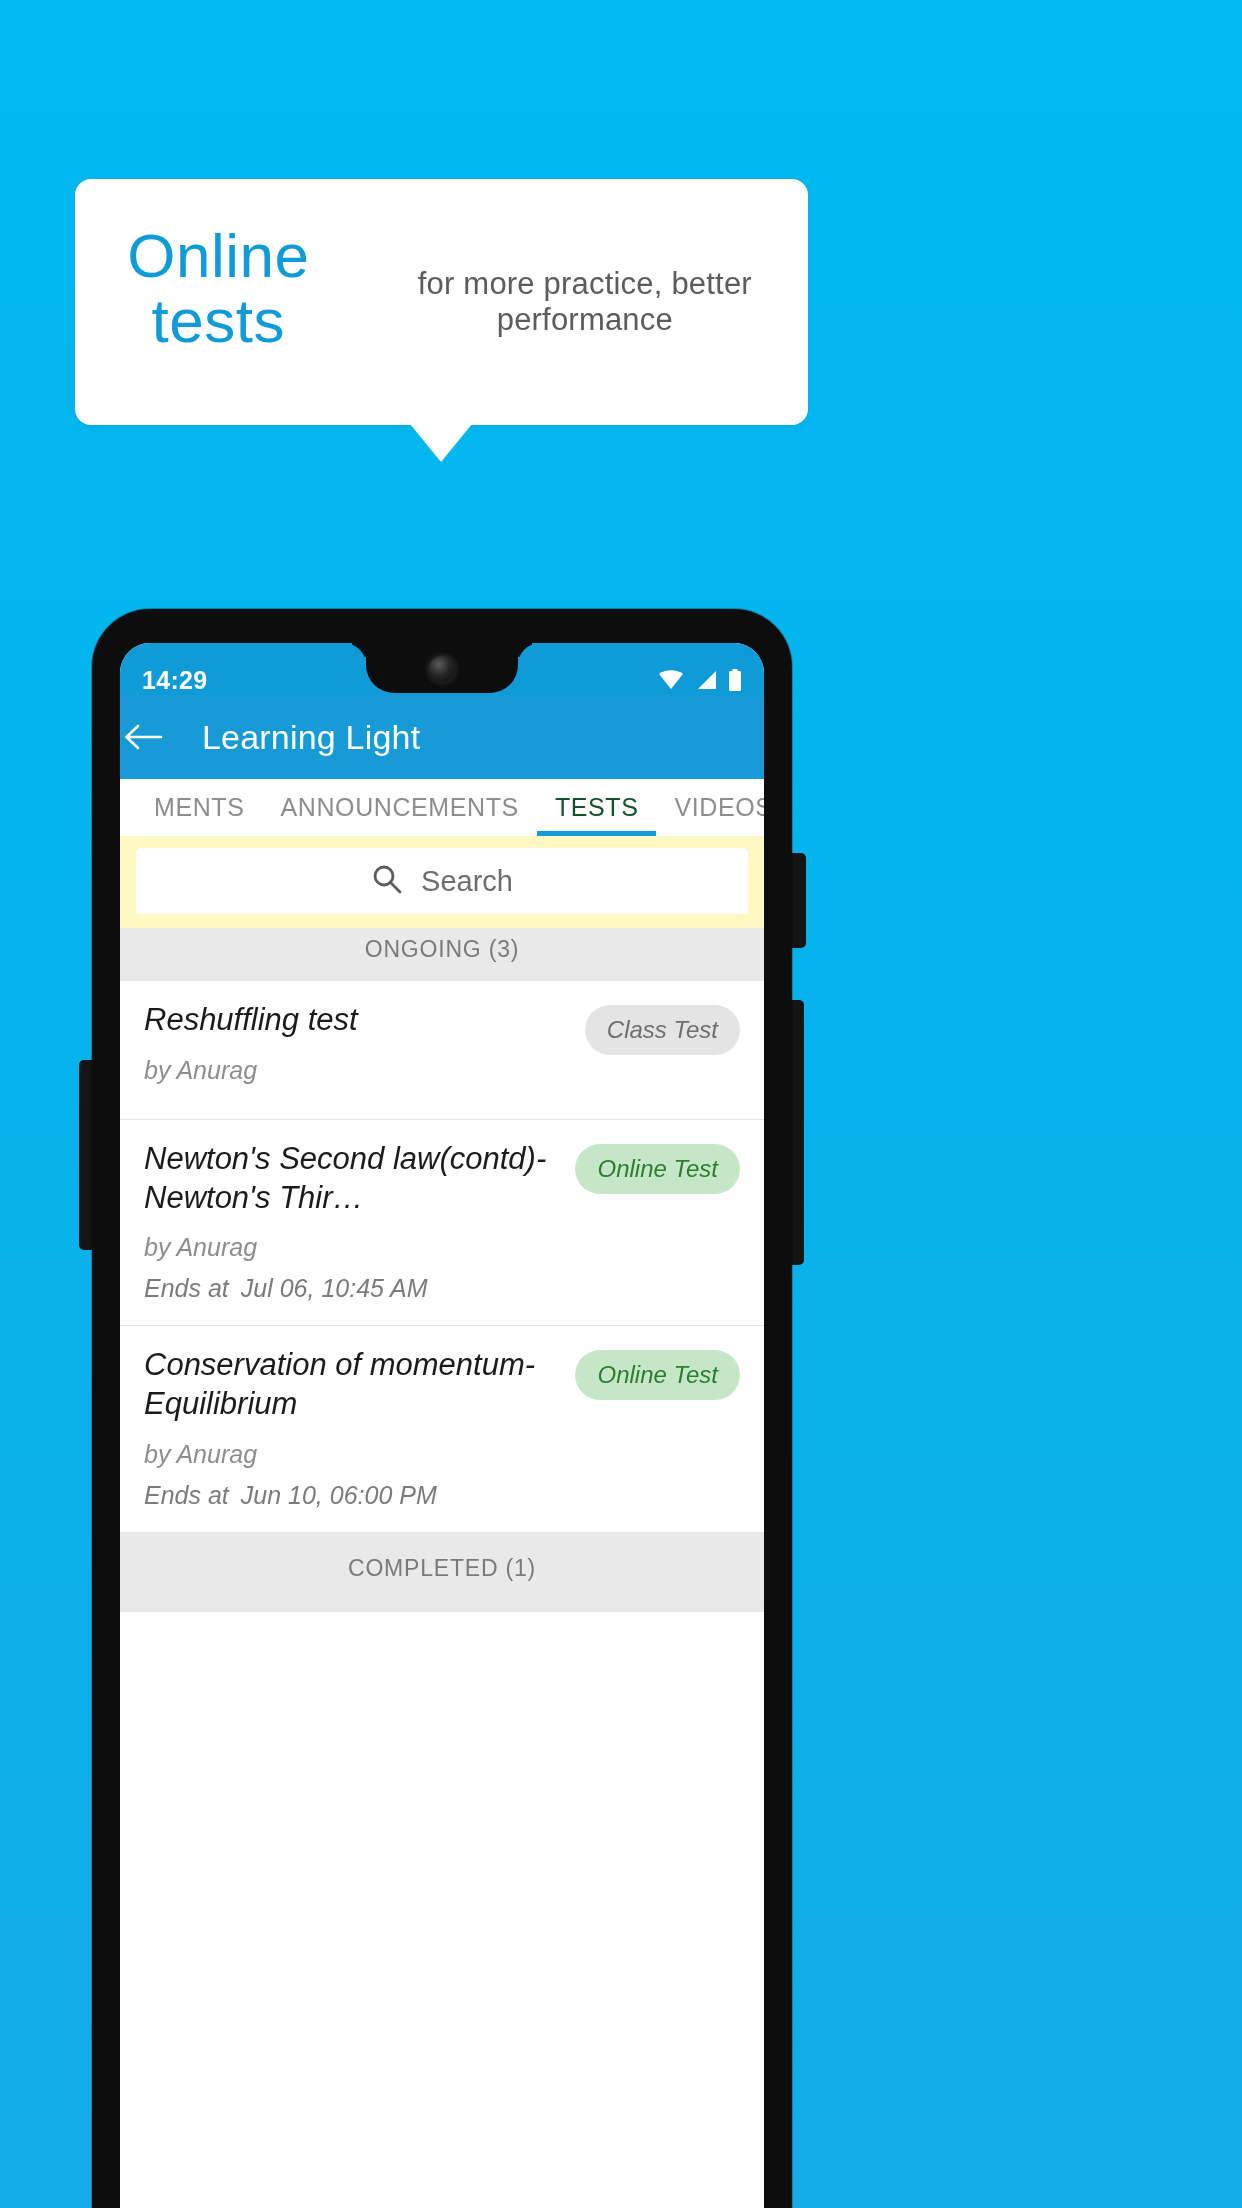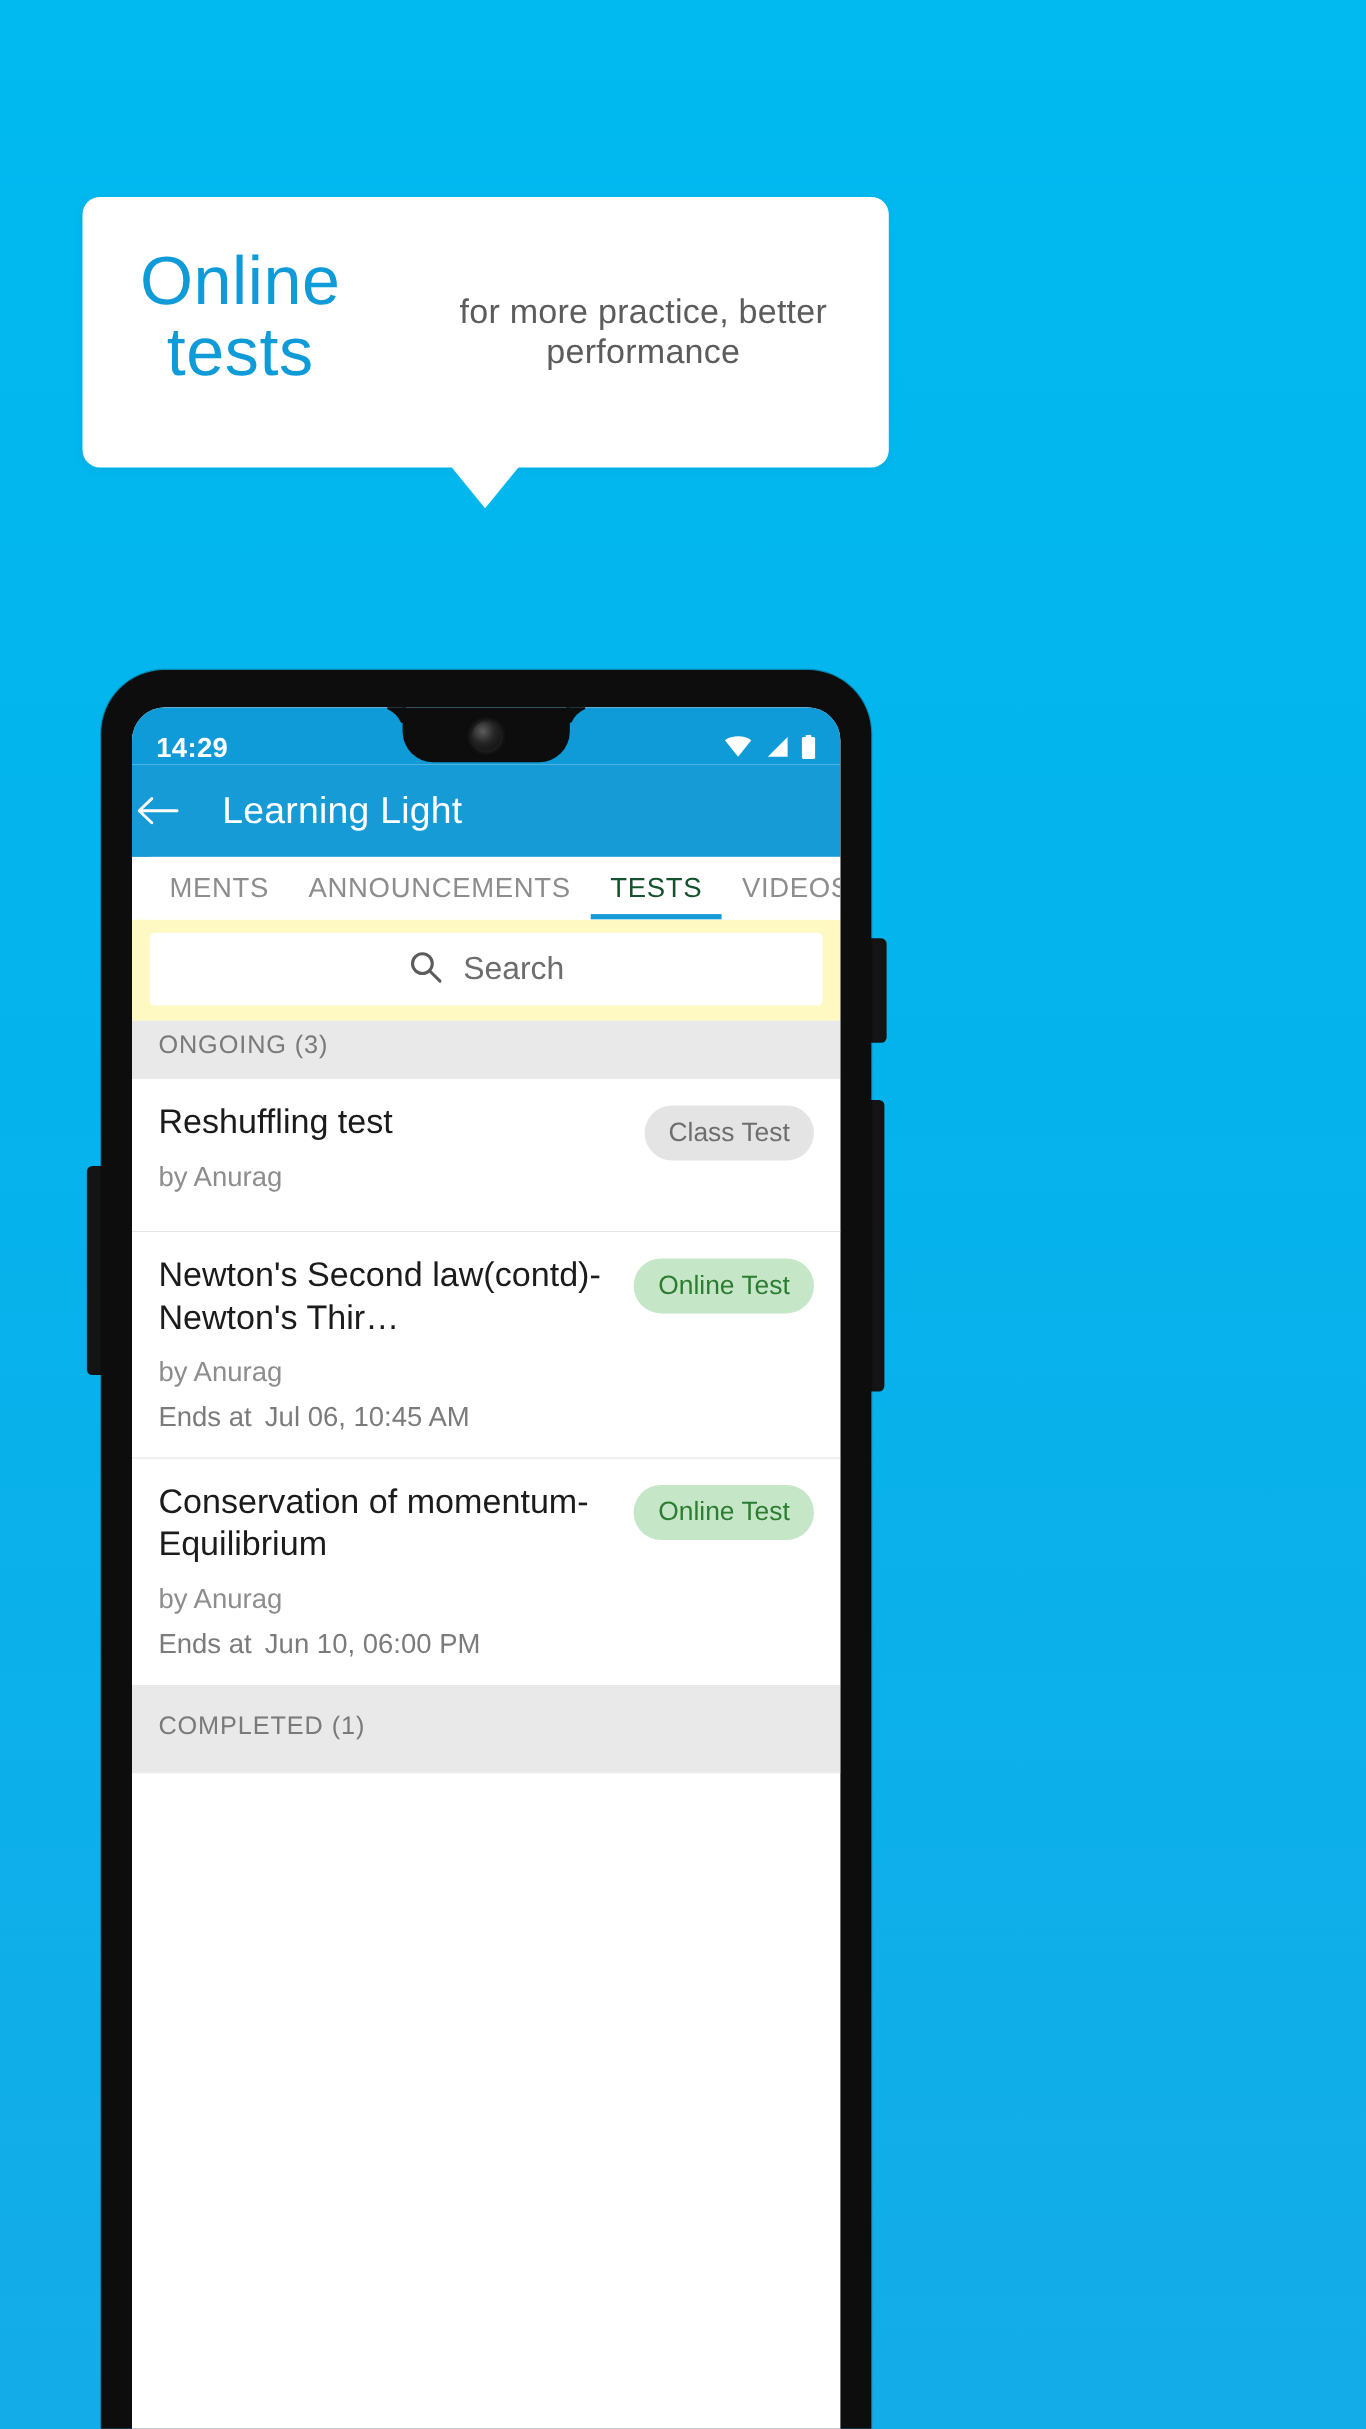--- a/index.html
+++ b/index.html
@@ -258,25 +258,27 @@
     font-weight: 400;
   }
 
   
   .section-head {
     background: #e9e9e9;
     color: #7a7a7a;
     font-size: 23px;
     letter-spacing: 0.8px;
     padding: 8px 24px 18px 24px;
+    text-align: center;
   }
 
   
   .test-list {
     background: #ffffff;
+    font-style: italic;
   }
   .test-item {
     padding: 20px 24px 22px 24px;
     border-bottom: 1px solid #e4e4e4;
     display: flex;
     align-items: flex-start;
     justify-content: space-between;
     gap: 14px;
   }
   .test-main {

